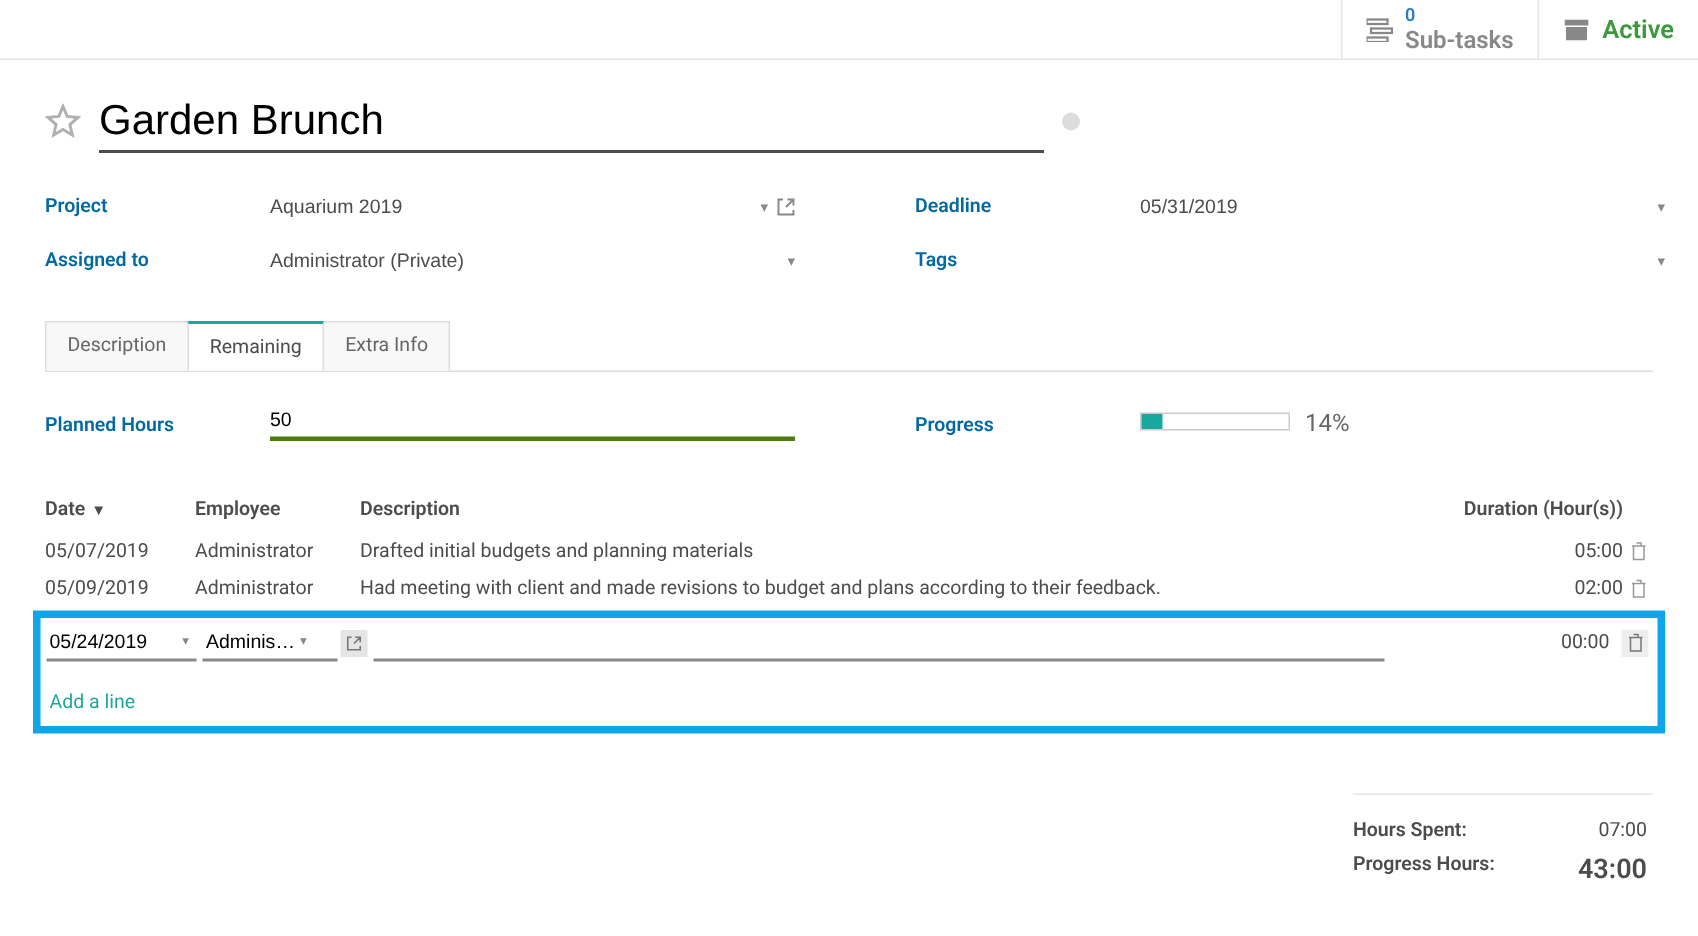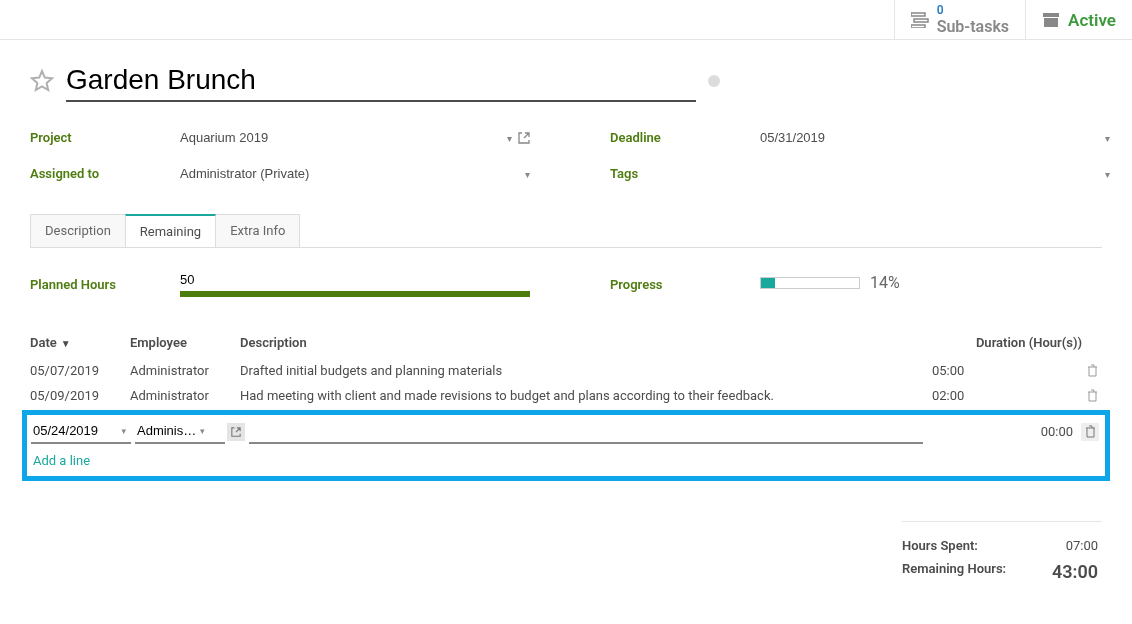--- a/index.html
+++ b/index.html
@@ -58,21 +58,21 @@
     }
     
     
     .fields-grid {
       display: grid;
       grid-template-columns: 150px 350px 80px 150px 350px;
       row-gap: 12px;
       column-gap: 0px;
       margin-bottom: 28px;
     }
-    .field-label { color: #4d7c0f; font-weight: 600; font-size: 13px; padding-top: 4px; }
+    .field-label { color: #0369a1; font-weight: 600; font-size: 13px; padding-top: 4px; }
     .field-value-wrap { display: flex; align-items: center; gap: 6px; }
     .field-value {
       border: none;
       border-bottom: 1px solid transparent;
       padding: 4px 0;
       font-size: 13px;
       color: #4c4c4c;
       width: 100%;
       outline: none;
     }
@@ -102,21 +102,21 @@
     
     
     .planned-row {
       display: grid;
       grid-template-columns: 150px 350px 80px 150px 350px;
       margin-bottom: 30px;
       align-items: center;
     }
     .planned-input {
       border: none;
-      border-bottom: 6px solid #4d7c0f;
+      border-bottom: 3px solid #4d7c0f;
       padding: 4px 0;
       font-size: 13px;
       width: 100%;
       outline: none;
     }
     .progress-wrap { display: flex; align-items: center; gap: 10px; }
     .progress-bar {
       width: 100px; height: 12px; border: 1px solid #ccc; background: #fff; position: relative;
     }
     .progress-fill { height: 100%; background: #1aa89e; }
@@ -135,21 +135,21 @@
     .ts-header .col-duration { text-align: right; }
     .sort-caret { margin-left: 4px; font-size: 10px; }
     .ts-row {
       display: grid;
       grid-template-columns: 100px 110px 1fr 150px 20px;
       padding: 5px 0;
       font-size: 13px;
       color: #4c4c4c;
       align-items: center;
     }
-    .ts-row .col-duration { text-align: left; }
+    .ts-row .col-duration { text-align: right; }
     .trash-icon { color: #999; display: flex; justify-content: center; }
     
     
     .highlight-area {
       border: 5px solid #0ea5e9;
       padding: 4px 4px 4px 4px;
       margin: 2px -8px 0 -8px;
     }
     .ts-edit-row {
       display: grid;
@@ -170,21 +170,21 @@
     }
     .edit-caret-mini { color: #888; font-size: 9px; padding: 0 3px; }
     .employee-edit-wrap { display: flex; align-items: center; gap: 2px; }
     .ext-icon-box {
       width: 18px; height: 18px; background: #e5e5e5; display: flex; align-items: center; justify-content: center;
     }
     .edit-desc { width: 100%; }
     .edit-trash-box {
       width: 18px; height: 18px; background: #eee; display: flex; align-items: center; justify-content: center;
     }
-    .add-line-link { color: #1aa89e; font-size: 13px; padding: 9px 2px 4px 2px; display: inline-block; cursor: pointer; }
+    .add-line-link { color: #1aa89e; font-size: 13px; padding: 20px 2px 4px 2px; display: inline-block; cursor: pointer; }
     
     
     .summary-block {
       display: flex;
       flex-direction: column;
       align-items: flex-end;
       gap: 8px;
       margin-top: 40px;
       border-top: 1px solid #e5e5e5;
       padding-top: 16px;
@@ -350,18 +350,18 @@
       <span class="add-line-link">Add a line</span>
     </div>
   </div>
 
   <div class="summary-block">
     <div class="summary-row">
       <span class="summary-label">Hours Spent:</span>
       <span class="summary-val">07:00</span>
     </div>
     <div class="summary-row">
-      <span class="summary-label">Remaining Hours:</span>
+      <span class="summary-label">Progress Hours:</span>
       <span class="summary-val big">43:00</span>
     </div>
   </div>
 
 </div>
 
 </body></html>

